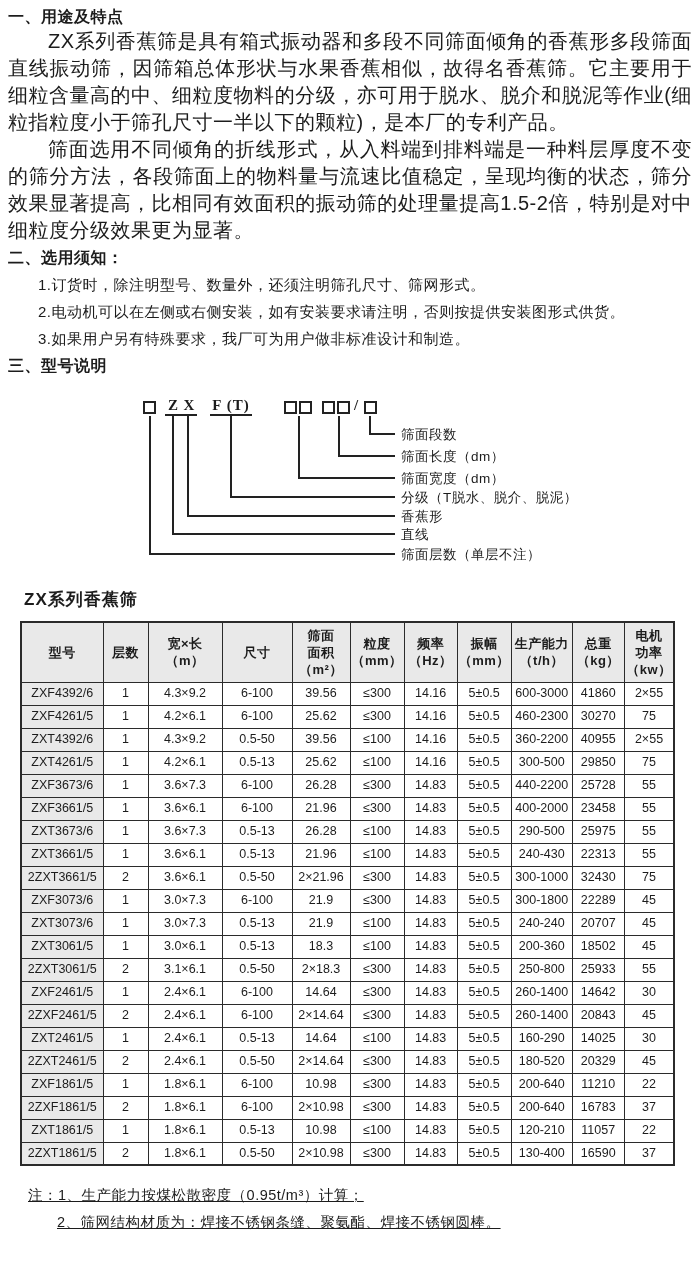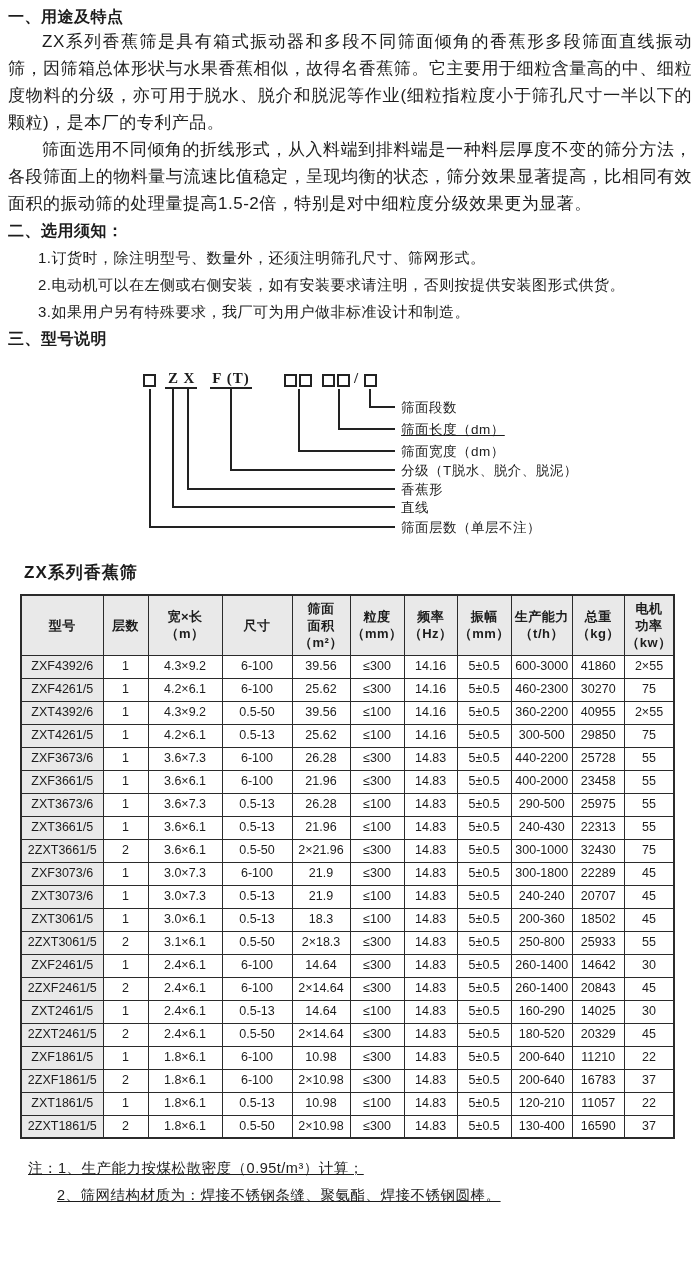--- a/index.html
+++ b/index.html
@@ -7,21 +7,21 @@
   body {
     width:700px; height:1261px; overflow:hidden; position:relative;
     font-family:"Liberation Sans","DejaVu Sans",sans-serif;
     color:#1c1c1c;
   }
   .doc { padding:6px 8px 0 8px; }
 
   
   .sec-heading { font-size:16px; line-height:22px; font-weight:600; letter-spacing:0.5px; }
   .sec-heading.inline-h { line-height:27px; }
-  .para { font-size:17px; line-height:27px; text-align:justify; text-indent:2em; letter-spacing:0.5px; }
+  .para { font-size:20px; line-height:27px; text-align:justify; text-indent:2em; letter-spacing:0.5px; }
   .list-item { font-size:15px; line-height:27px; padding-left:2em; letter-spacing:0.5px; }
 
   
   .diagram { position:relative; height:172px; margin-top:16px; }
   .ph-box { position:absolute; width:13px; height:13px; border:2px solid #222; top:6px; background:#fff; }
   .code-letter {
     position:absolute; top:2px; width:16px; text-align:center;
     font-family:"Liberation Serif","DejaVu Serif",serif;
     font-size:15px; font-weight:700; border-bottom:2px solid #222; height:19px;
   }
@@ -81,21 +81,21 @@
 
     <div class="conn" style="left:361px; width:26px;  height:19px;"></div>
     <div class="conn" style="left:330px; width:57px;  height:41px;"></div>
     <div class="conn" style="left:290px; width:97px;  height:63px;"></div>
     <div class="conn" style="left:222px; width:165px; height:82px;"></div>
     <div class="conn" style="left:179px; width:208px; height:101px;"></div>
     <div class="conn" style="left:164px; width:223px; height:119px;"></div>
     <div class="conn" style="left:141px; width:246px; height:139px;"></div>
 
     <div class="dlabel" style="top:32px;">筛面段数</div>
-    <div class="dlabel" style="top:54px;text-decoration:underline;">筛面长度（dm）</div>
+    <div class="dlabel" style="top:54px;">筛面长度（dm）</div>
     <div class="dlabel" style="top:76px;">筛面宽度（dm）</div>
     <div class="dlabel" style="top:95px;">分级（T脱水、脱介、脱泥）</div>
     <div class="dlabel" style="top:114px;">香蕉形</div>
     <div class="dlabel" style="top:132px;">直线</div>
     <div class="dlabel" style="top:152px;">筛面层数（单层不注）</div>
   </div>
 
   <div class="table-title">ZX系列香蕉筛</div>
   <table class="spec">
     <colgroup>

